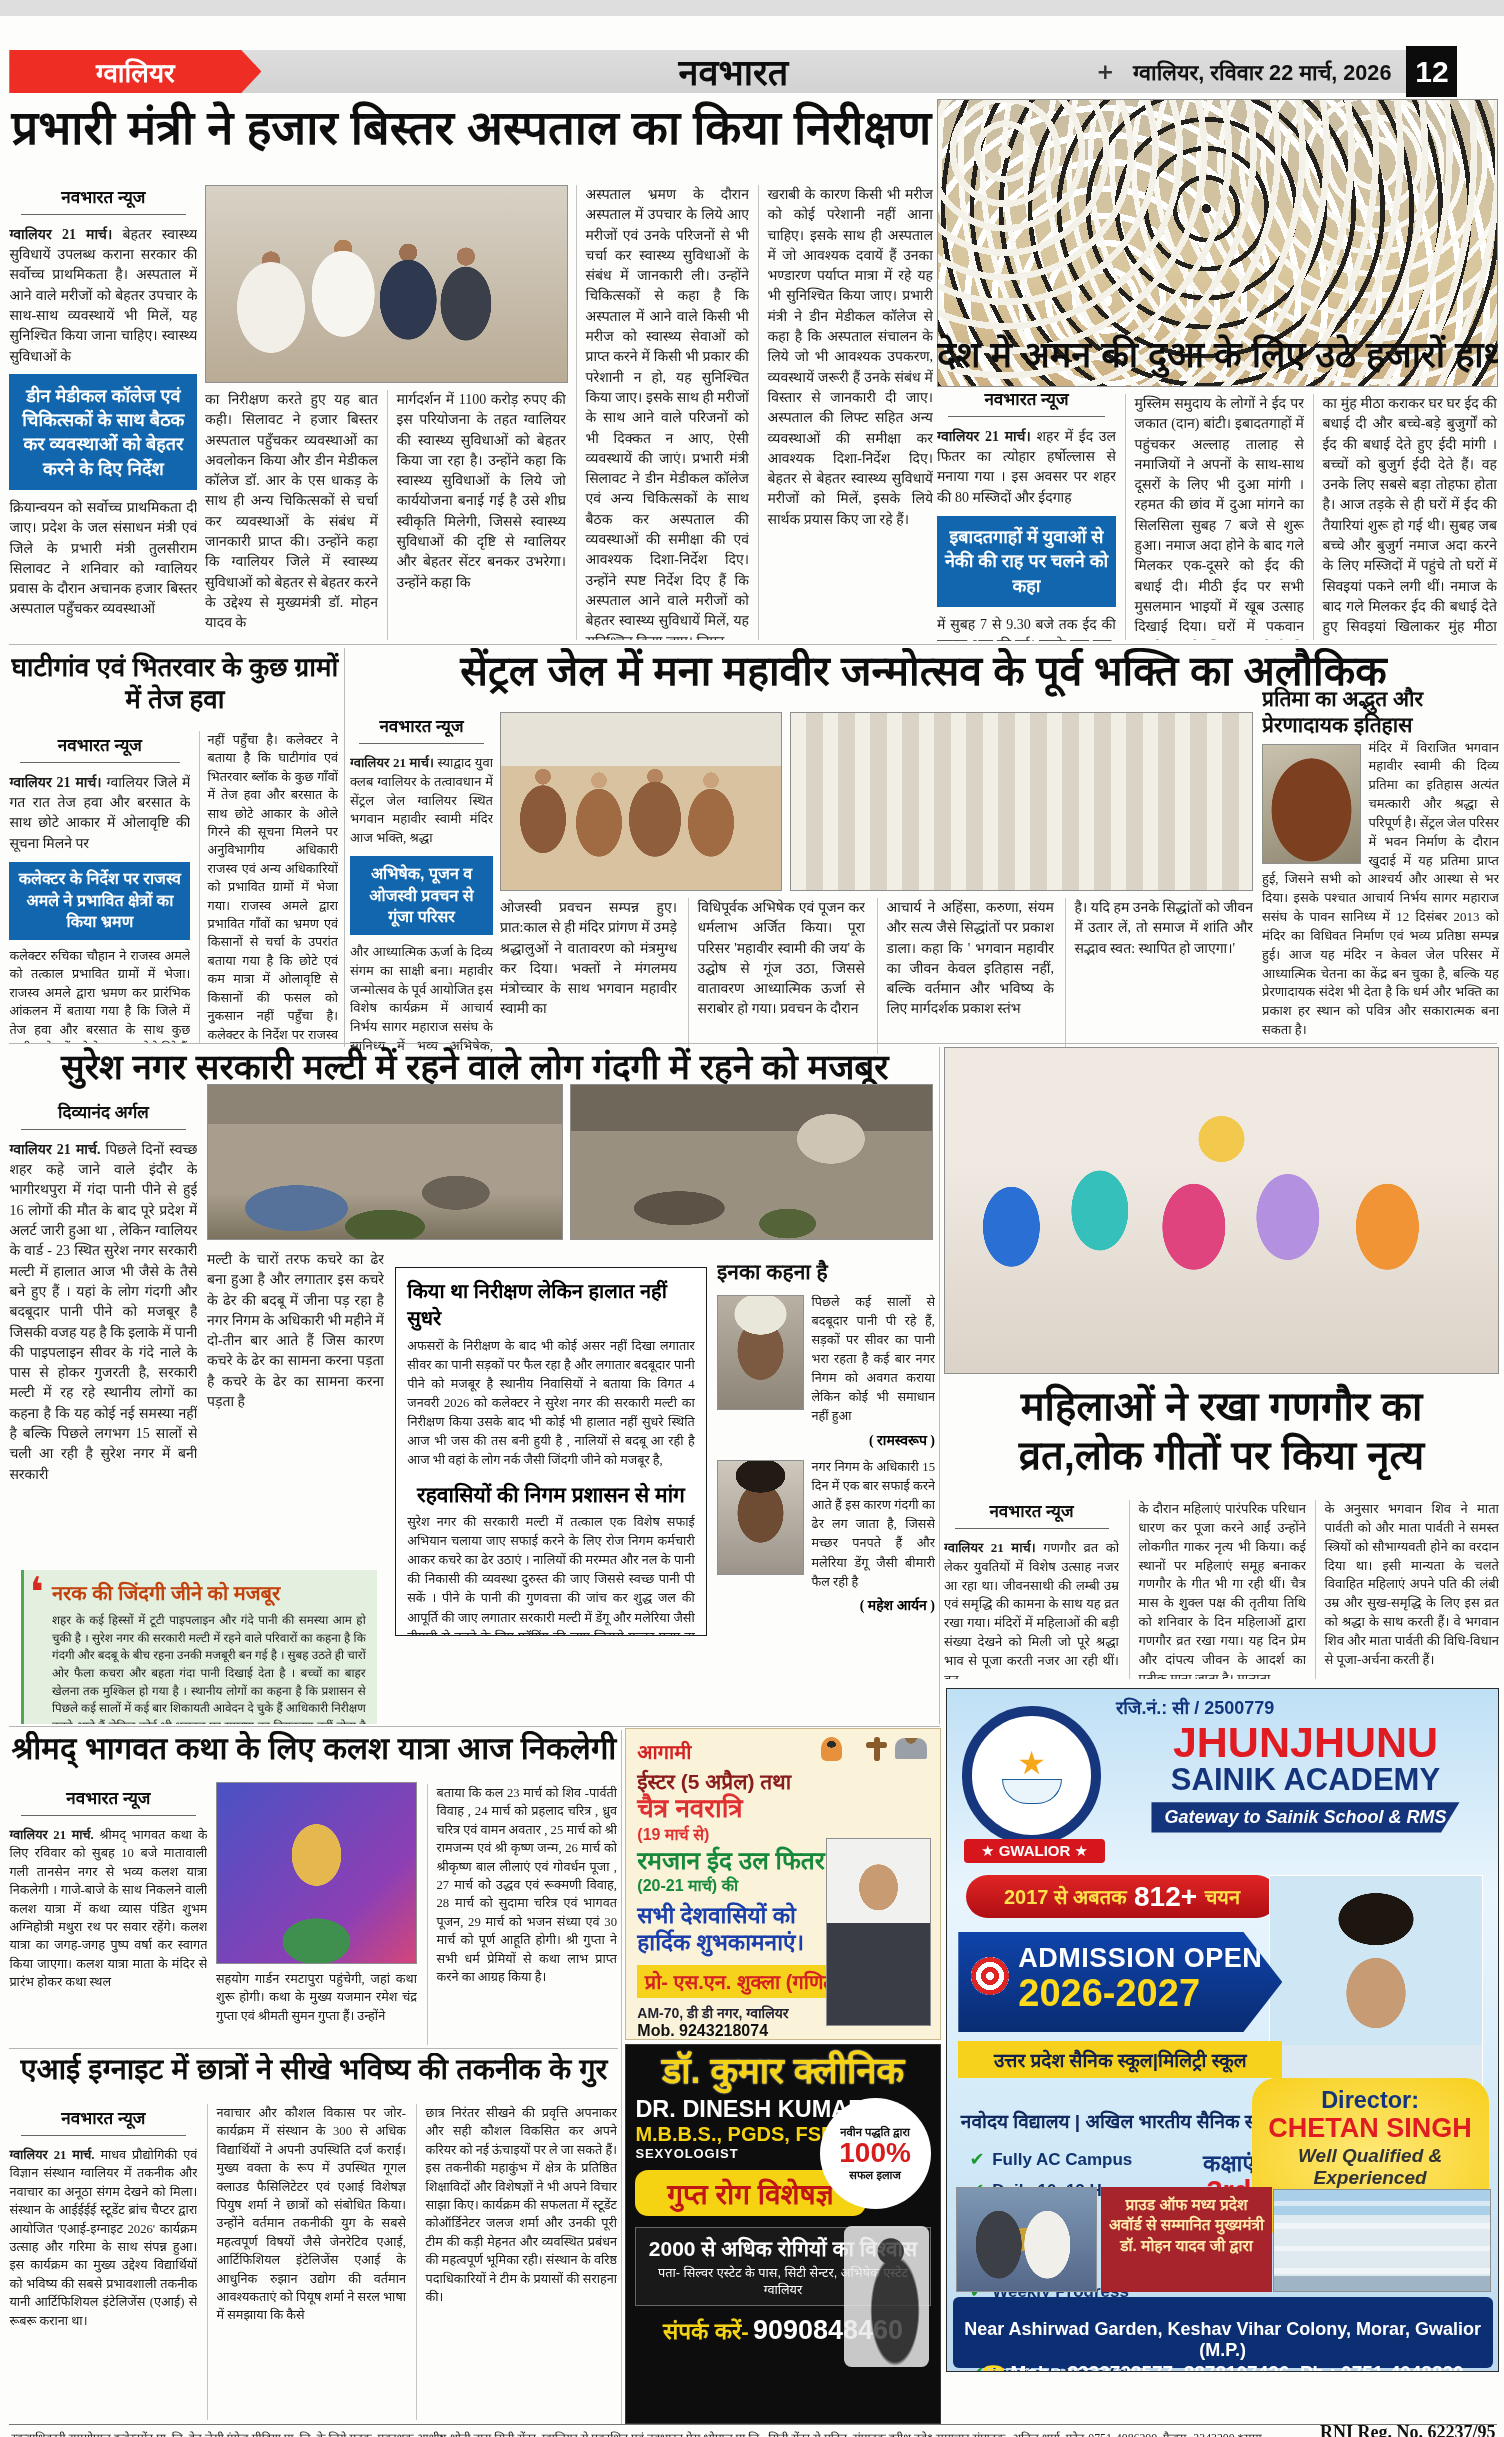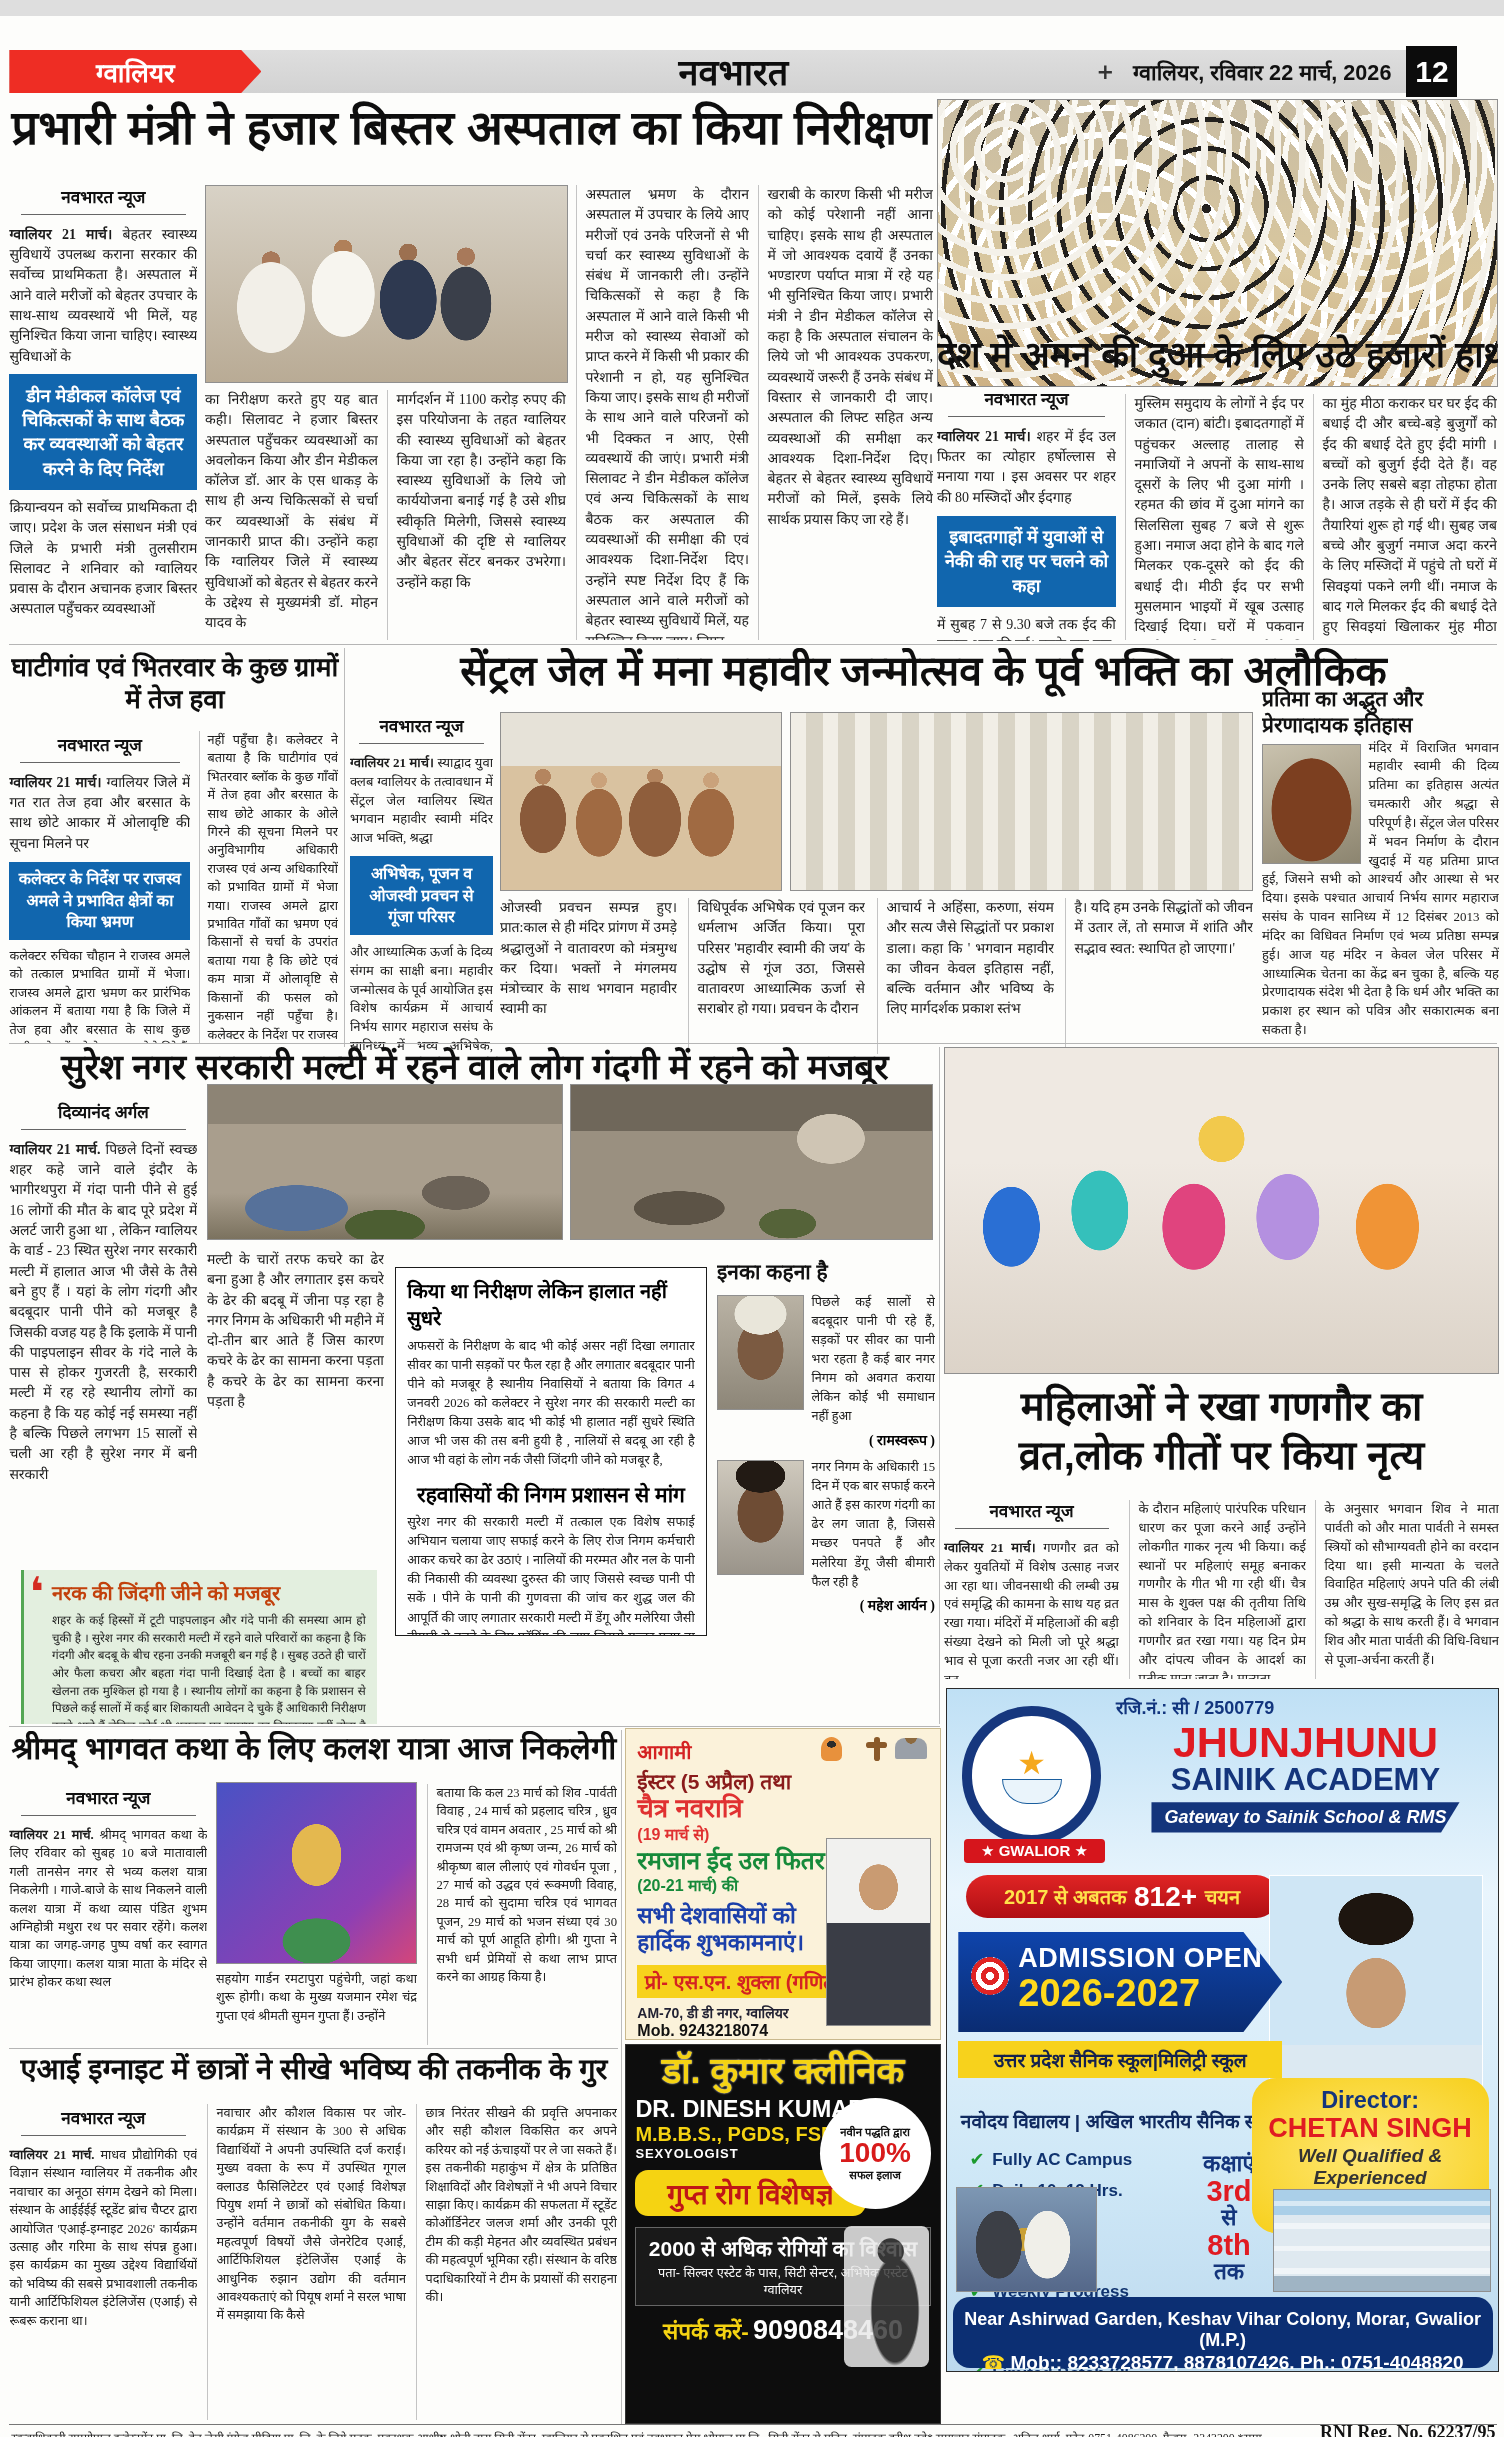--- a/index.html
+++ b/index.html
@@ -69,21 +69,21 @@
 .jcheck .ck{color:#1c9a2e;font-size:18px}
 #jcls{position:absolute;left:237px;top:463px;width:90px;text-align:center;font-weight:900;line-height:1.05}
 #jcls .b{color:#14357c;font-size:22.6px}
 #jcls .r{color:#e01b22;font-size:29px}
 #jdir{position:absolute;right:9.4px;top:389px;width:237px;background:radial-gradient(#ffe877,#f7cf1a);border-radius:24.5px;padding:9.4px 11.3px;text-align:center}
 #jdir .d1{color:#14357c;font-weight:900;font-size:23.5px}
 #jdir .d2{color:#e01b22;font-weight:900;font-size:27px;line-height:1.05}
 #jdir .d3{color:#333;font-weight:700;font-style:italic;font-size:19px;margin-top:1.9px}
 #jdir .d4{color:#16306b;font-weight:800;font-size:14px;margin-top:2.8px}
 #jred{position:absolute;left:154px;top:498px;width:171px;height:105px;background:#a8242c;color:#ffe9a8;font-weight:800;font-size:15.5px;line-height:1.35;padding:7.5px;text-align:center}
-#jband{position:absolute;left:5.6px;top:608px;width:540px;height:71px;background:#0c2f73;border-radius:17px;color:#fff;text-align:center;padding-top:12px}
+#jband{position:absolute;left:5.6px;top:608px;width:540px;height:71px;background:#0c2f73;border-radius:6px;color:#fff;text-align:center;padding-top:22px}
 #jband .l1{font-size:18px;font-weight:700}
 #jband .l2{font-size:19px;font-weight:900}
 #jband .yl{color:#ffd91c}
 #jreg{position:absolute;left:169px;top:5.6px;color:#12357e;font-weight:900;font-size:18px}
 
 #kad{position:absolute;left:625px;top:2028px;width:316px;height:380px;background:#0d0d0d;border:1.9px solid #333;color:#fff;font-family:"Liberation Sans","DejaVu Sans",sans-serif;padding:7.5px 9.4px;overflow:hidden}
 #kad .kt{color:#f5d312;font-weight:900;font-size:36px;text-align:center;line-height:1;text-shadow:0 0 1.9px #fff}
 #kad .kn{font-weight:900;font-size:23.5px;margin-top:7.5px}
 #kad .kd{color:#f5d312;font-weight:900;font-size:20px}
 #kad .ks{font-weight:800;font-size:13px;letter-spacing:0.9px}
@@ -362,20 +362,21 @@
       <div class="b">तक</div>
     </div>
     <div id="jdir">
       <div class="d1">Director:</div>
       <div class="d2">CHETAN SINGH</div>
       <div class="d3">Well Qualified &amp; Experienced</div>
       <div class="d4">★ Best Teacher Award</div>
       <div class="d4" style="margin-top:0">&amp; Karamveer Samman</div>
     </div>
     <div class="ph ph-award" style="left:9.4px;top:498px;width:141px;height:105px"></div>
+    <div id="jred">प्राउड ऑफ मध्य प्रदेश अवॉर्ड से सम्मानित मुख्यमंत्री डॉ. मोहन यादव जी द्वारा</div>
     <div class="ph ph-bldg" style="right:7.5px;top:500px;width:218px;height:103px"></div>
     <div id="jband">
       <div class="l1">Near Ashirwad Garden, Keshav Vihar Colony, Morar, Gwalior (M.P.)</div>
       <div class="l2"><span class="yl">☎</span> <span>Mob:: 8233728577, 8878107426.  Ph.: 0751-4048820</span></div>
       <div class="l1"><span class="yl">✉</span> <span>E-mail : jsacademy90@gmail.com</span></div>
     </div>
   </div>
 
   <div class="hr" style="left:9.4px;top:2408px;width:1488px;background:#777"></div>
   <div id="fline">स्वत्वाधिकारी रामगोपाल इन्वेस्टमेंट प्रा. लि. हेतु लेसी एंगेज मीडिया प्रा. लि. के लिये मुद्रक, प्रकाशक आशीष श्रोती द्वारा सिटी सेंटर, ग्वालियर से प्रकाशित एवं नवभारत प्रेस भोपाल प्रा.लि., सिटी सेंटर से मुद्रित.  संपादक हरीश दुबे*  समाचार संपादक- अनिल शर्मा, फोन-0751-4086200, फैक्स- 2343200  *समाचार चयन के लिए पी.आर.बी. एक्ट के अन्तर्गत जिम्मेदार   डाक पंजीयन क्रमांक 507/2008/ग्वा.</div>

